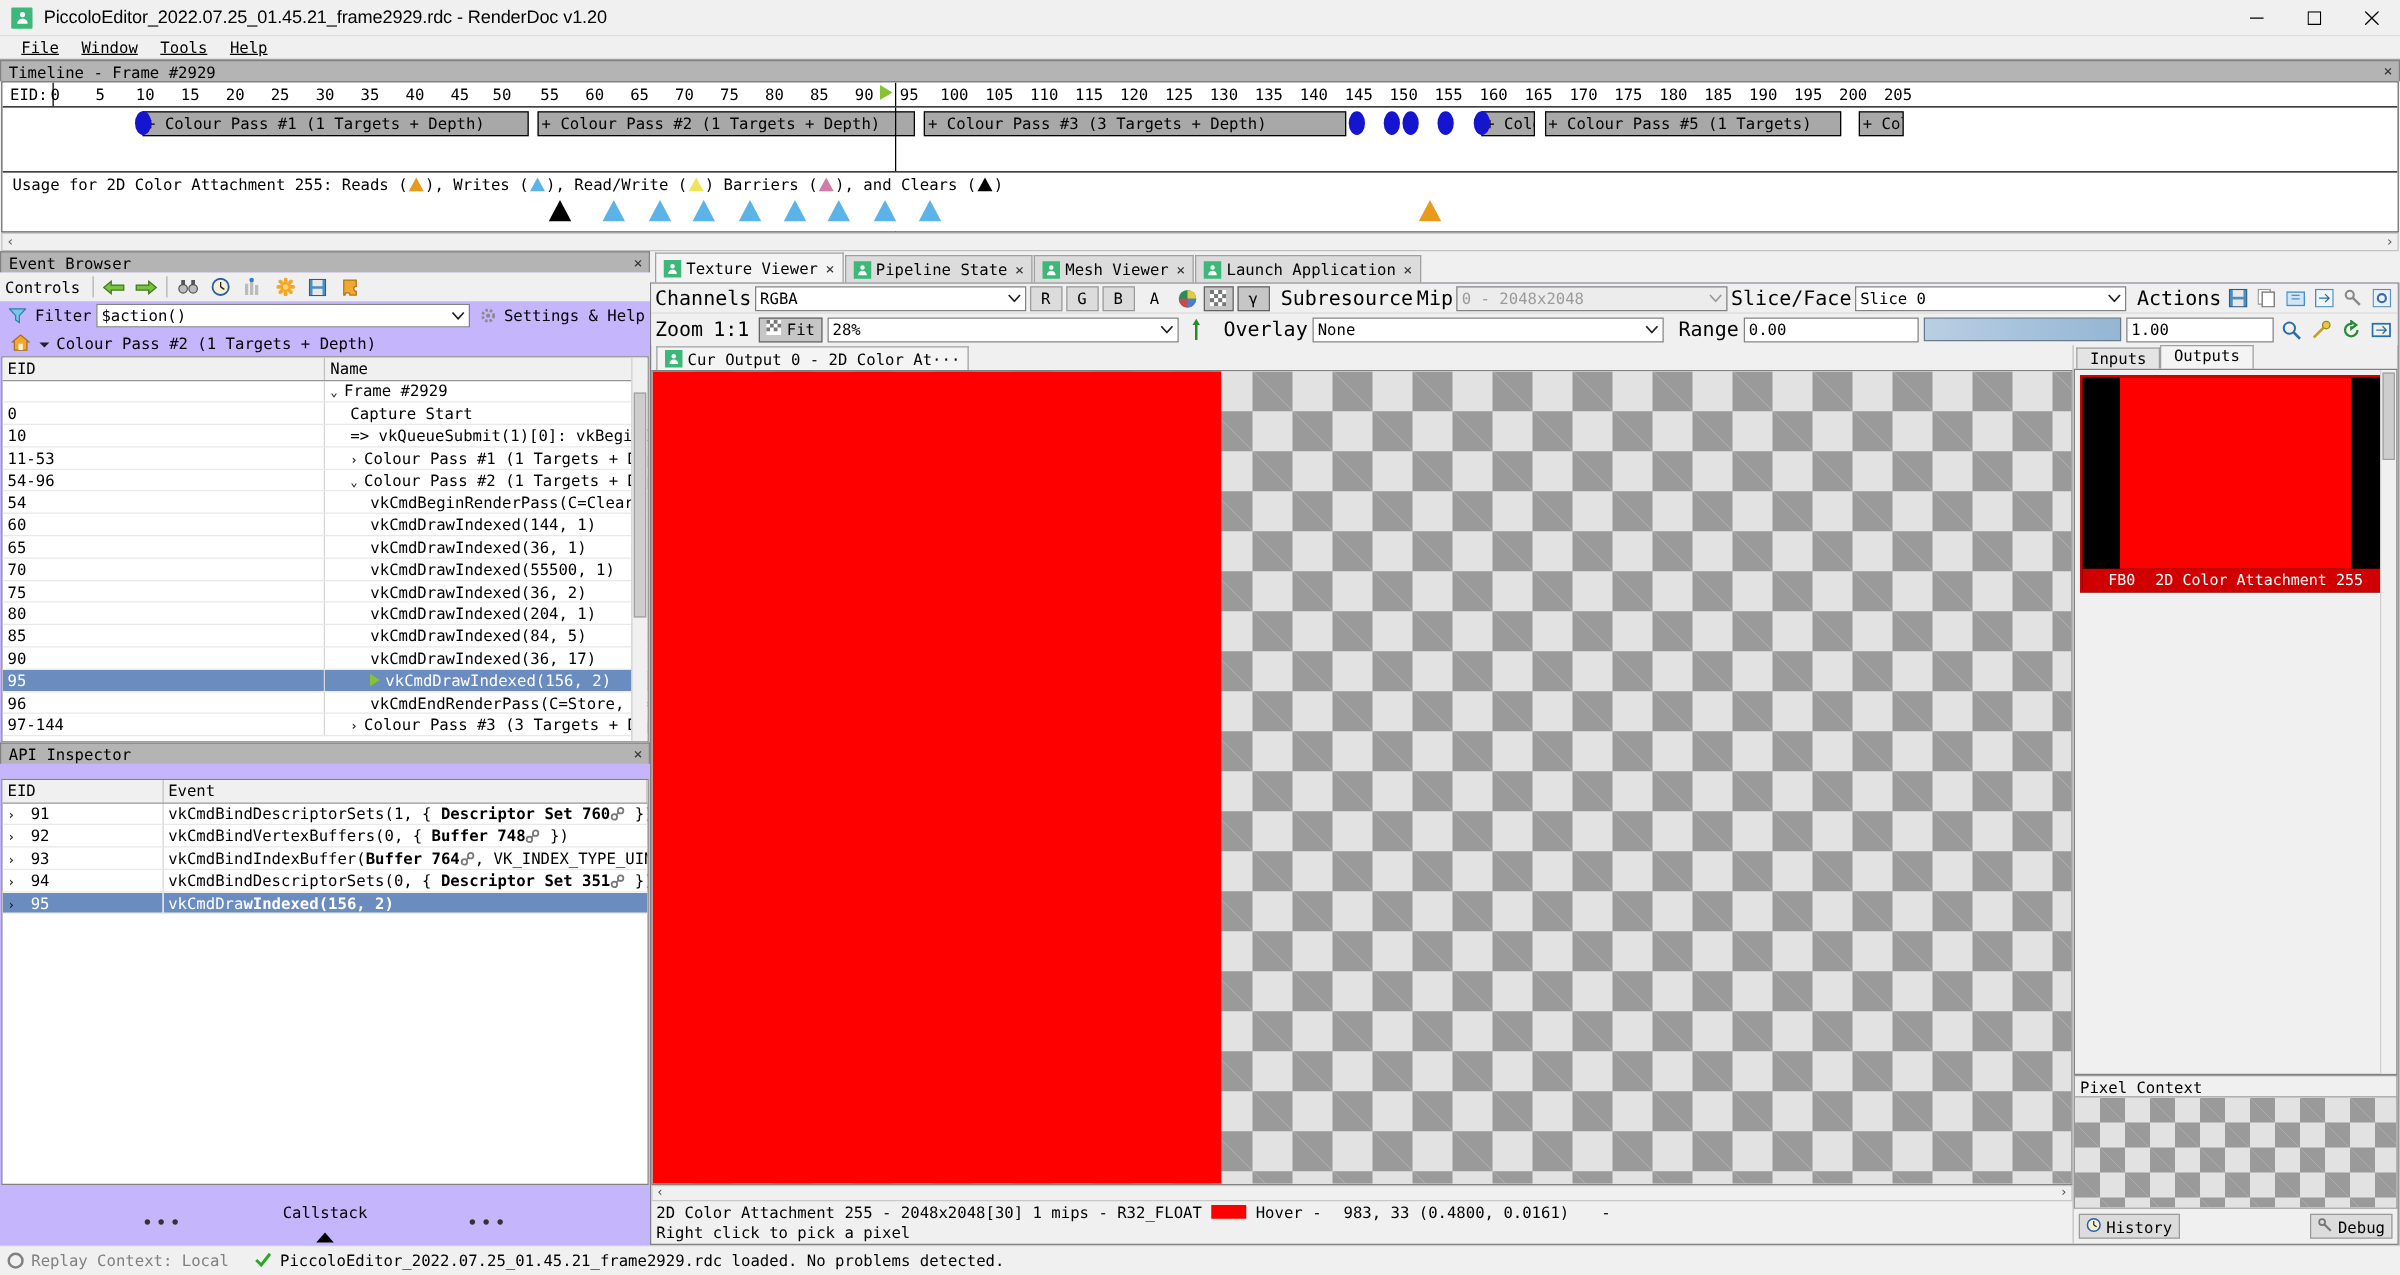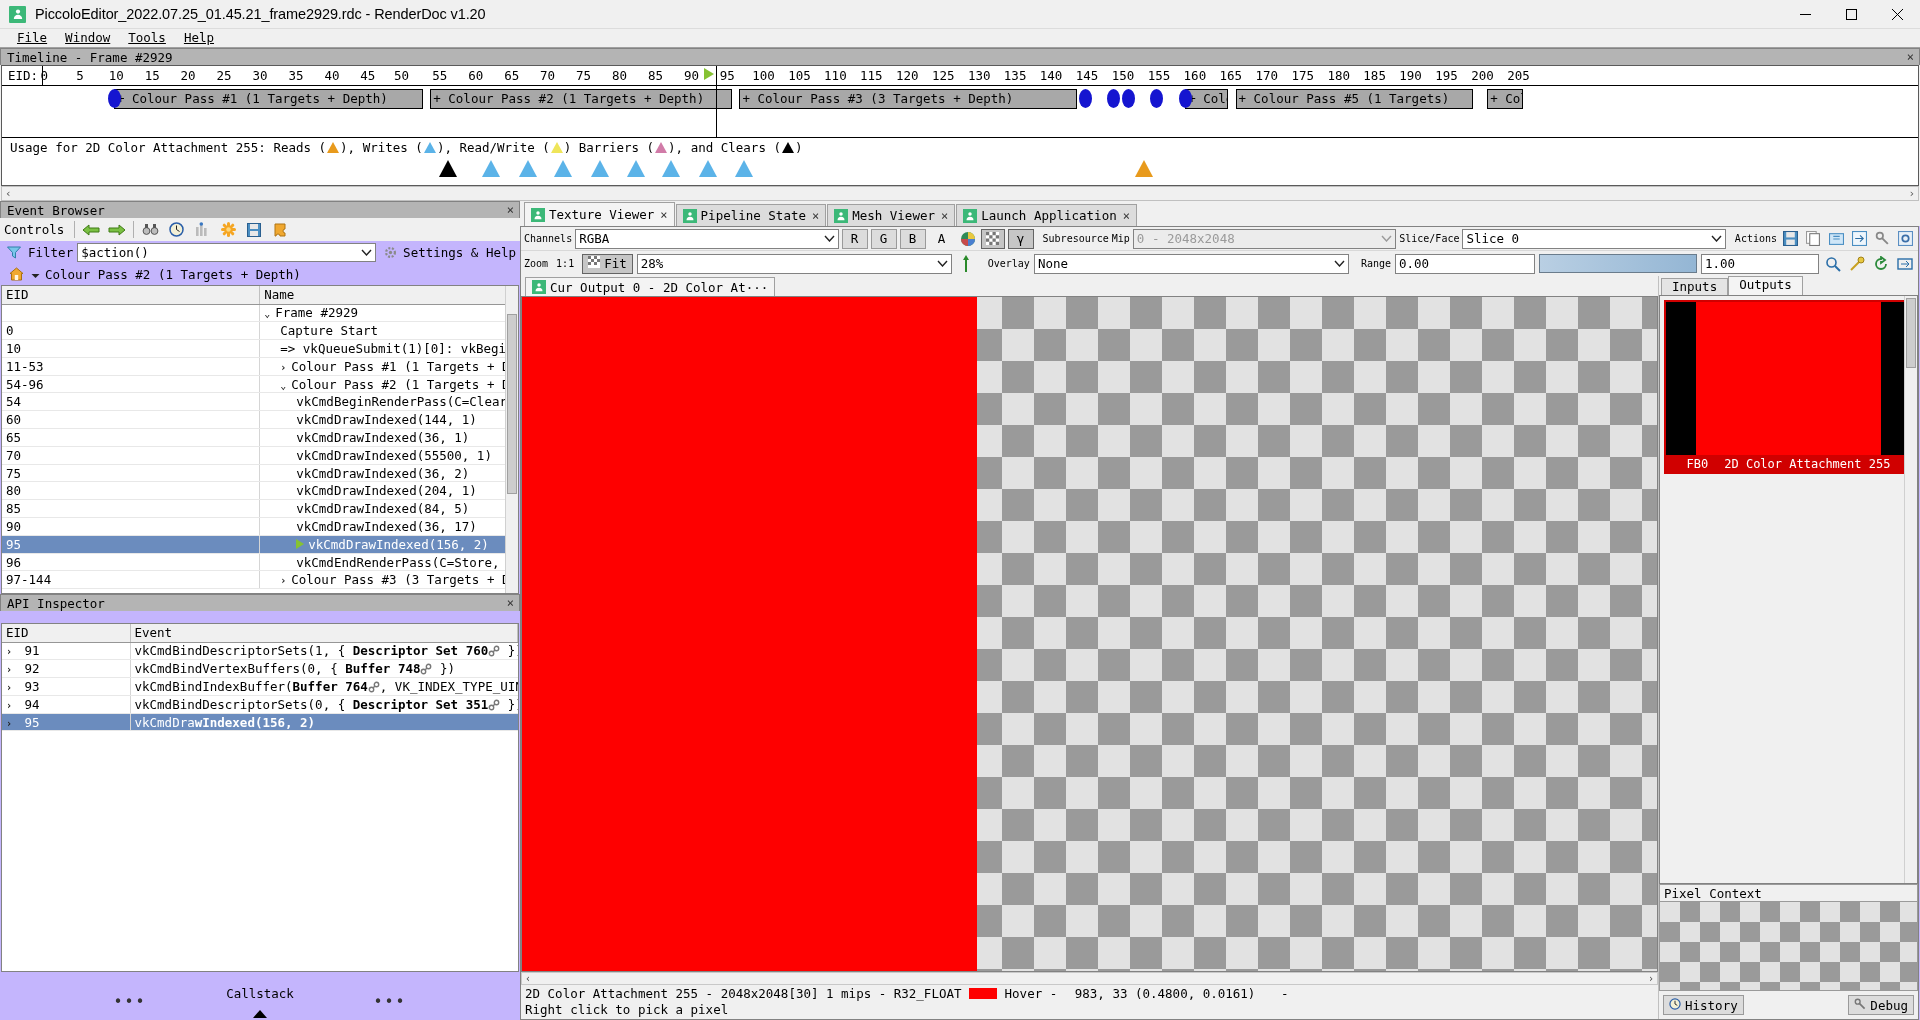--- a/index.html
+++ b/index.html
@@ -115,21 +115,21 @@
     height:22px; display:flex; align-items:center; gap:4px; padding:0 6px;
     background:#dcdcdc; border:1px solid #a0a0a0; border-bottom:none; font-size:12.5px;
   }
   .tab.active { background:#f4f4f4; height:24px; }
   .tab-ico { width:14px;height:14px;background:#3cb878; display:flex;align-items:center;justify-content:center;}
   .tab .xb { font-size:12px; color:#333; margin-left:2px;}
 
   .tv-body { flex:1; display:flex; flex-direction:column; border:1px solid #828282; background:#f0f0f0; min-height:0; margin-right:1px;}
   .tv-toolbar { height:24px; display:flex; align-items:center; gap:3px; padding:2px 3px; background:#f0f0f0; border-bottom:1px solid #d8d8d8;}
   .tv-toolbar2 { height:25px; display:flex; align-items:center; gap:4px; padding:2px 3px; background:#f0f0f0;}
-  .lbl { font-size:10px; white-space:nowrap; }
+  .lbl { font-size:16px; white-space:nowrap; }
   .btn {
     height:20px; min-width:22px; padding:0 5px; background:#dcdcdc; border:1px solid #9a9a9a;
     display:flex; align-items:center; justify-content:center; font-size:12.5px;
   }
   .btn.sm { min-width:20px; padding:0 3px; }
   .btn.toggled { background:#c6c6c6; border:1px solid #646464; }
   .btn.plain { background:#f0f0f0; border:1px solid transparent;}
   .inputbox { height:20px; background:#fff; border:1px solid #828282; display:flex; align-items:center; padding-left:3px; font-size:12.5px;}
   .tv-content { flex:1; display:flex; min-height:0; }
   .tv-main { flex:1; display:flex; flex-direction:column; min-width:0; }
@@ -843,14 +843,24 @@
                 </span>
                 <span>Debug</span>
               </span>
             </div>
           </div>
         </div>
       </div>
     </div>
   </div>
 
+  <div class="statusbar">
+    <span class="circ"></span>
+    <span class="status-grey">Replay Context: Local</span>
+    <span style="margin-left:14px">
+      <svg width="15" height="15" viewBox="0 0 15 15">
+          <path d="M2 8 L6 12 L13 3" fill="none" stroke="#2aa82a" stroke-width="2.4"></path>
+        </svg>
+    </span>
+    <span>PiccoloEditor_2022.07.25_01.45.21_frame2929.rdc loaded. No problems detected.</span>
+  </div>
 
 </div>
 
 </body></html>

